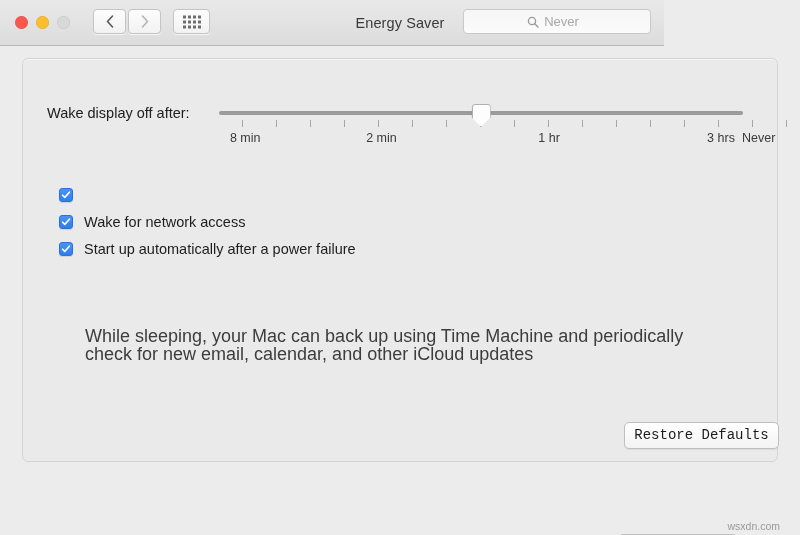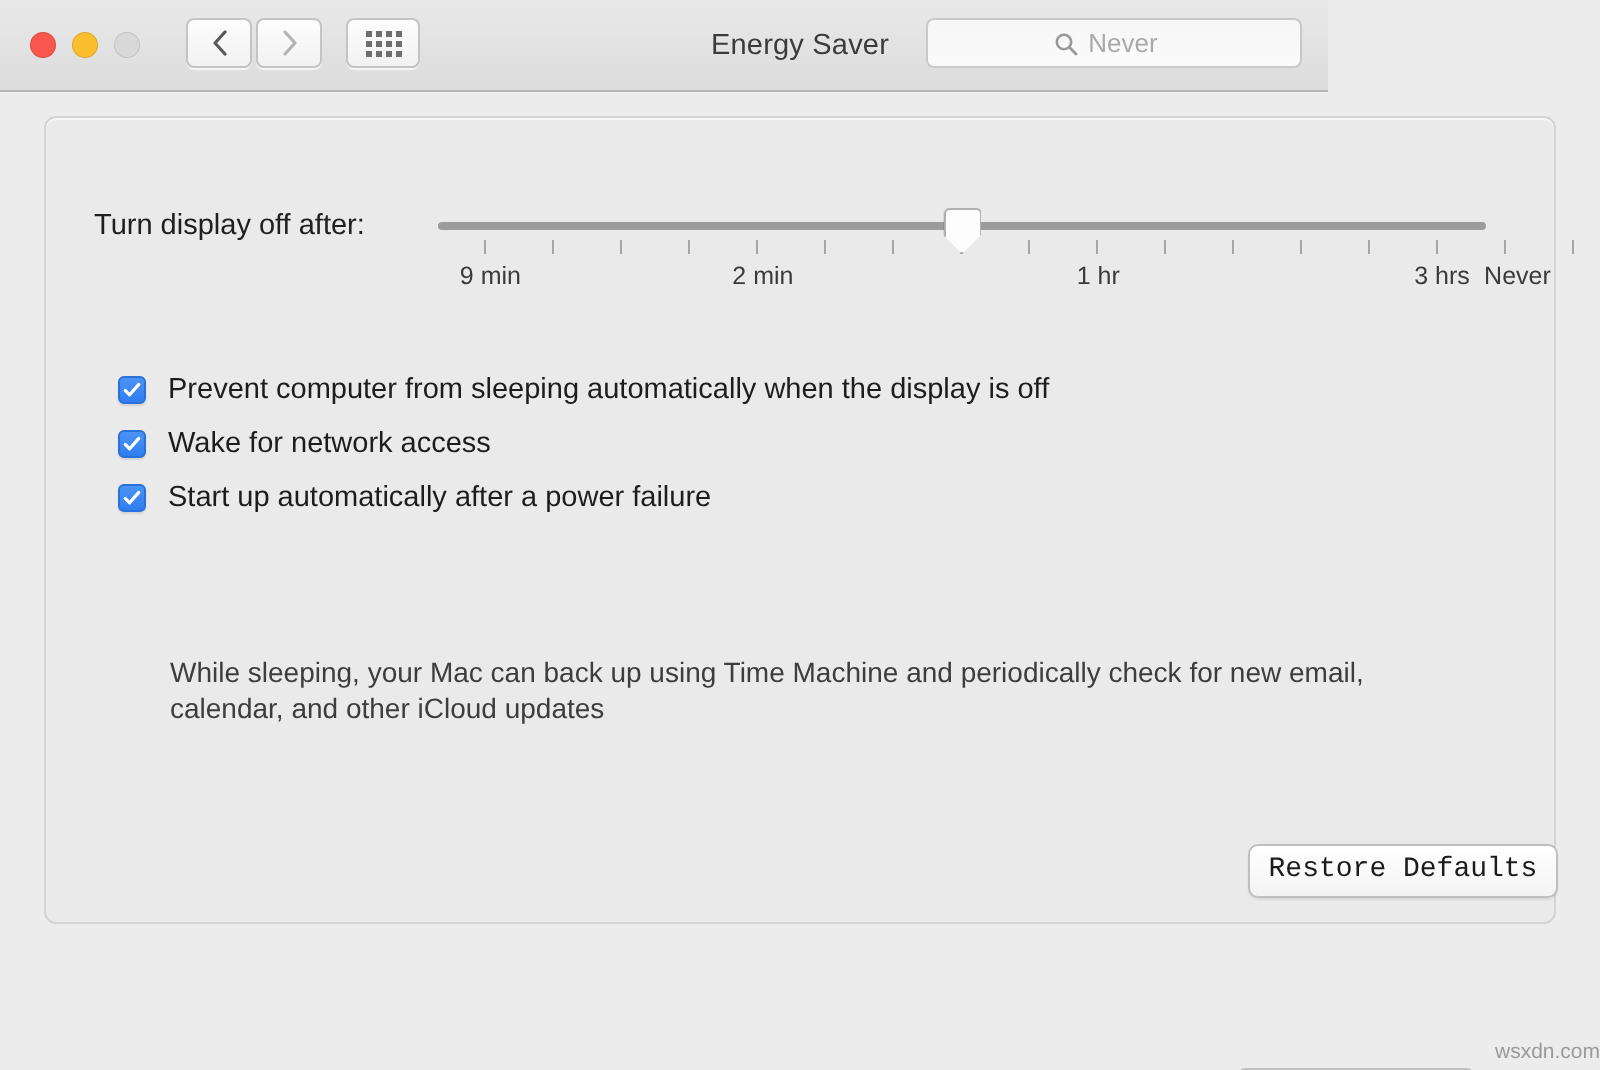--- a/index.html
+++ b/index.html
@@ -266,21 +266,21 @@
     color: #1d1d1d;
     margin-left: 11px;
     white-space: nowrap;
   }
 
   .powernap-desc {
     position: absolute;
     left: 62px;
     top: 268px;
     width: 640px;
-    font-size: 14px;
+    font-size: 18px;
     line-height: 18px;
     color: #3d3d3d;
   }
 
   
   .btn {
     font-family: "Liberation Sans", sans-serif;
     font-size: 14px;
     color: #1b1b1b;
     background: linear-gradient(to bottom, #ffffff 0%, #f3f3f3 100%);
@@ -306,21 +306,21 @@
     position: absolute;
     left: 618px;
     top: 488px;
     width: 120px;
     height: 28px;
     line-height: 26px;
   }
 
   .watermark {
     position: absolute;
-    right: 0;
+    right: 20px;
     bottom: 3px;
     font-size: 10.5px;
     color: #9a9a9a;
     padding-left: 22px;
   }
 </style>
 </head>
 <body>
 
 <div class="window">
@@ -379,21 +379,21 @@
         <span class="search-placeholder">Never</span>
       </span>
     </div>
   </div>
 
   <div class="body-area">
 
     <div class="panel">
 
       <div class="slider-row">
-        <div class="slider-label">Turn display off after:</div>
+        <div class="slider-label">Wake display off after:</div>
 
         <div class="slider-wrap">
           <div class="slider-track"></div>
           <div class="slider-ticks">
               <i style="left: 23px;"></i>
               <i style="left: 57px;"></i>
               <i style="left: 91px;"></i>
               <i style="left: 125px;"></i>
               <i style="left: 159px;"></i>
               <i style="left: 193px;"></i>
@@ -404,37 +404,36 @@
               <i style="left: 363px;"></i>
               <i style="left: 397px;"></i>
               <i style="left: 431px;"></i>
               <i style="left: 465px;"></i>
               <i style="left: 499px;"></i>
               <i style="left: 533px;"></i>
               <i style="left: 567px;"></i>
             </div>
           <div class="slider-thumb" style="left: 262px;"></div>
           <div class="slider-scale-labels">
-              <span style="left: 26.2px;">9 min</span>
+              <span style="left: 26.2px;">8 min</span>
               <span style="left: 162.44px;">2 min</span>
               <span style="left: 330.12px;">1 hr</span>
               <span style="left: 502px;">3 hrs</span>
               <span style="left: 539.72px;">Never</span>
             </div>
         </div>
       </div>
 
       <div class="checklist">
           <div class="check-row">
             <span class="checkbox">
               <svg width="10" height="10" viewBox="0 0 10 10">
                 <polyline points="1.6,5.2 3.8,7.4 8.4,2.2" fill="none" stroke="#ffffff" stroke-width="1.6" stroke-linecap="round" stroke-linejoin="round"></polyline>
               </svg>
             </span>
-            <span class="check-label">Prevent computer from sleeping automatically when the display is off</span>
           </div>
           <div class="check-row">
             <span class="checkbox">
               <svg width="10" height="10" viewBox="0 0 10 10">
                 <polyline points="1.6,5.2 3.8,7.4 8.4,2.2" fill="none" stroke="#ffffff" stroke-width="1.6" stroke-linecap="round" stroke-linejoin="round"></polyline>
               </svg>
             </span>
             <span class="check-label">Wake for network access</span>
           </div>
           <div class="check-row">

